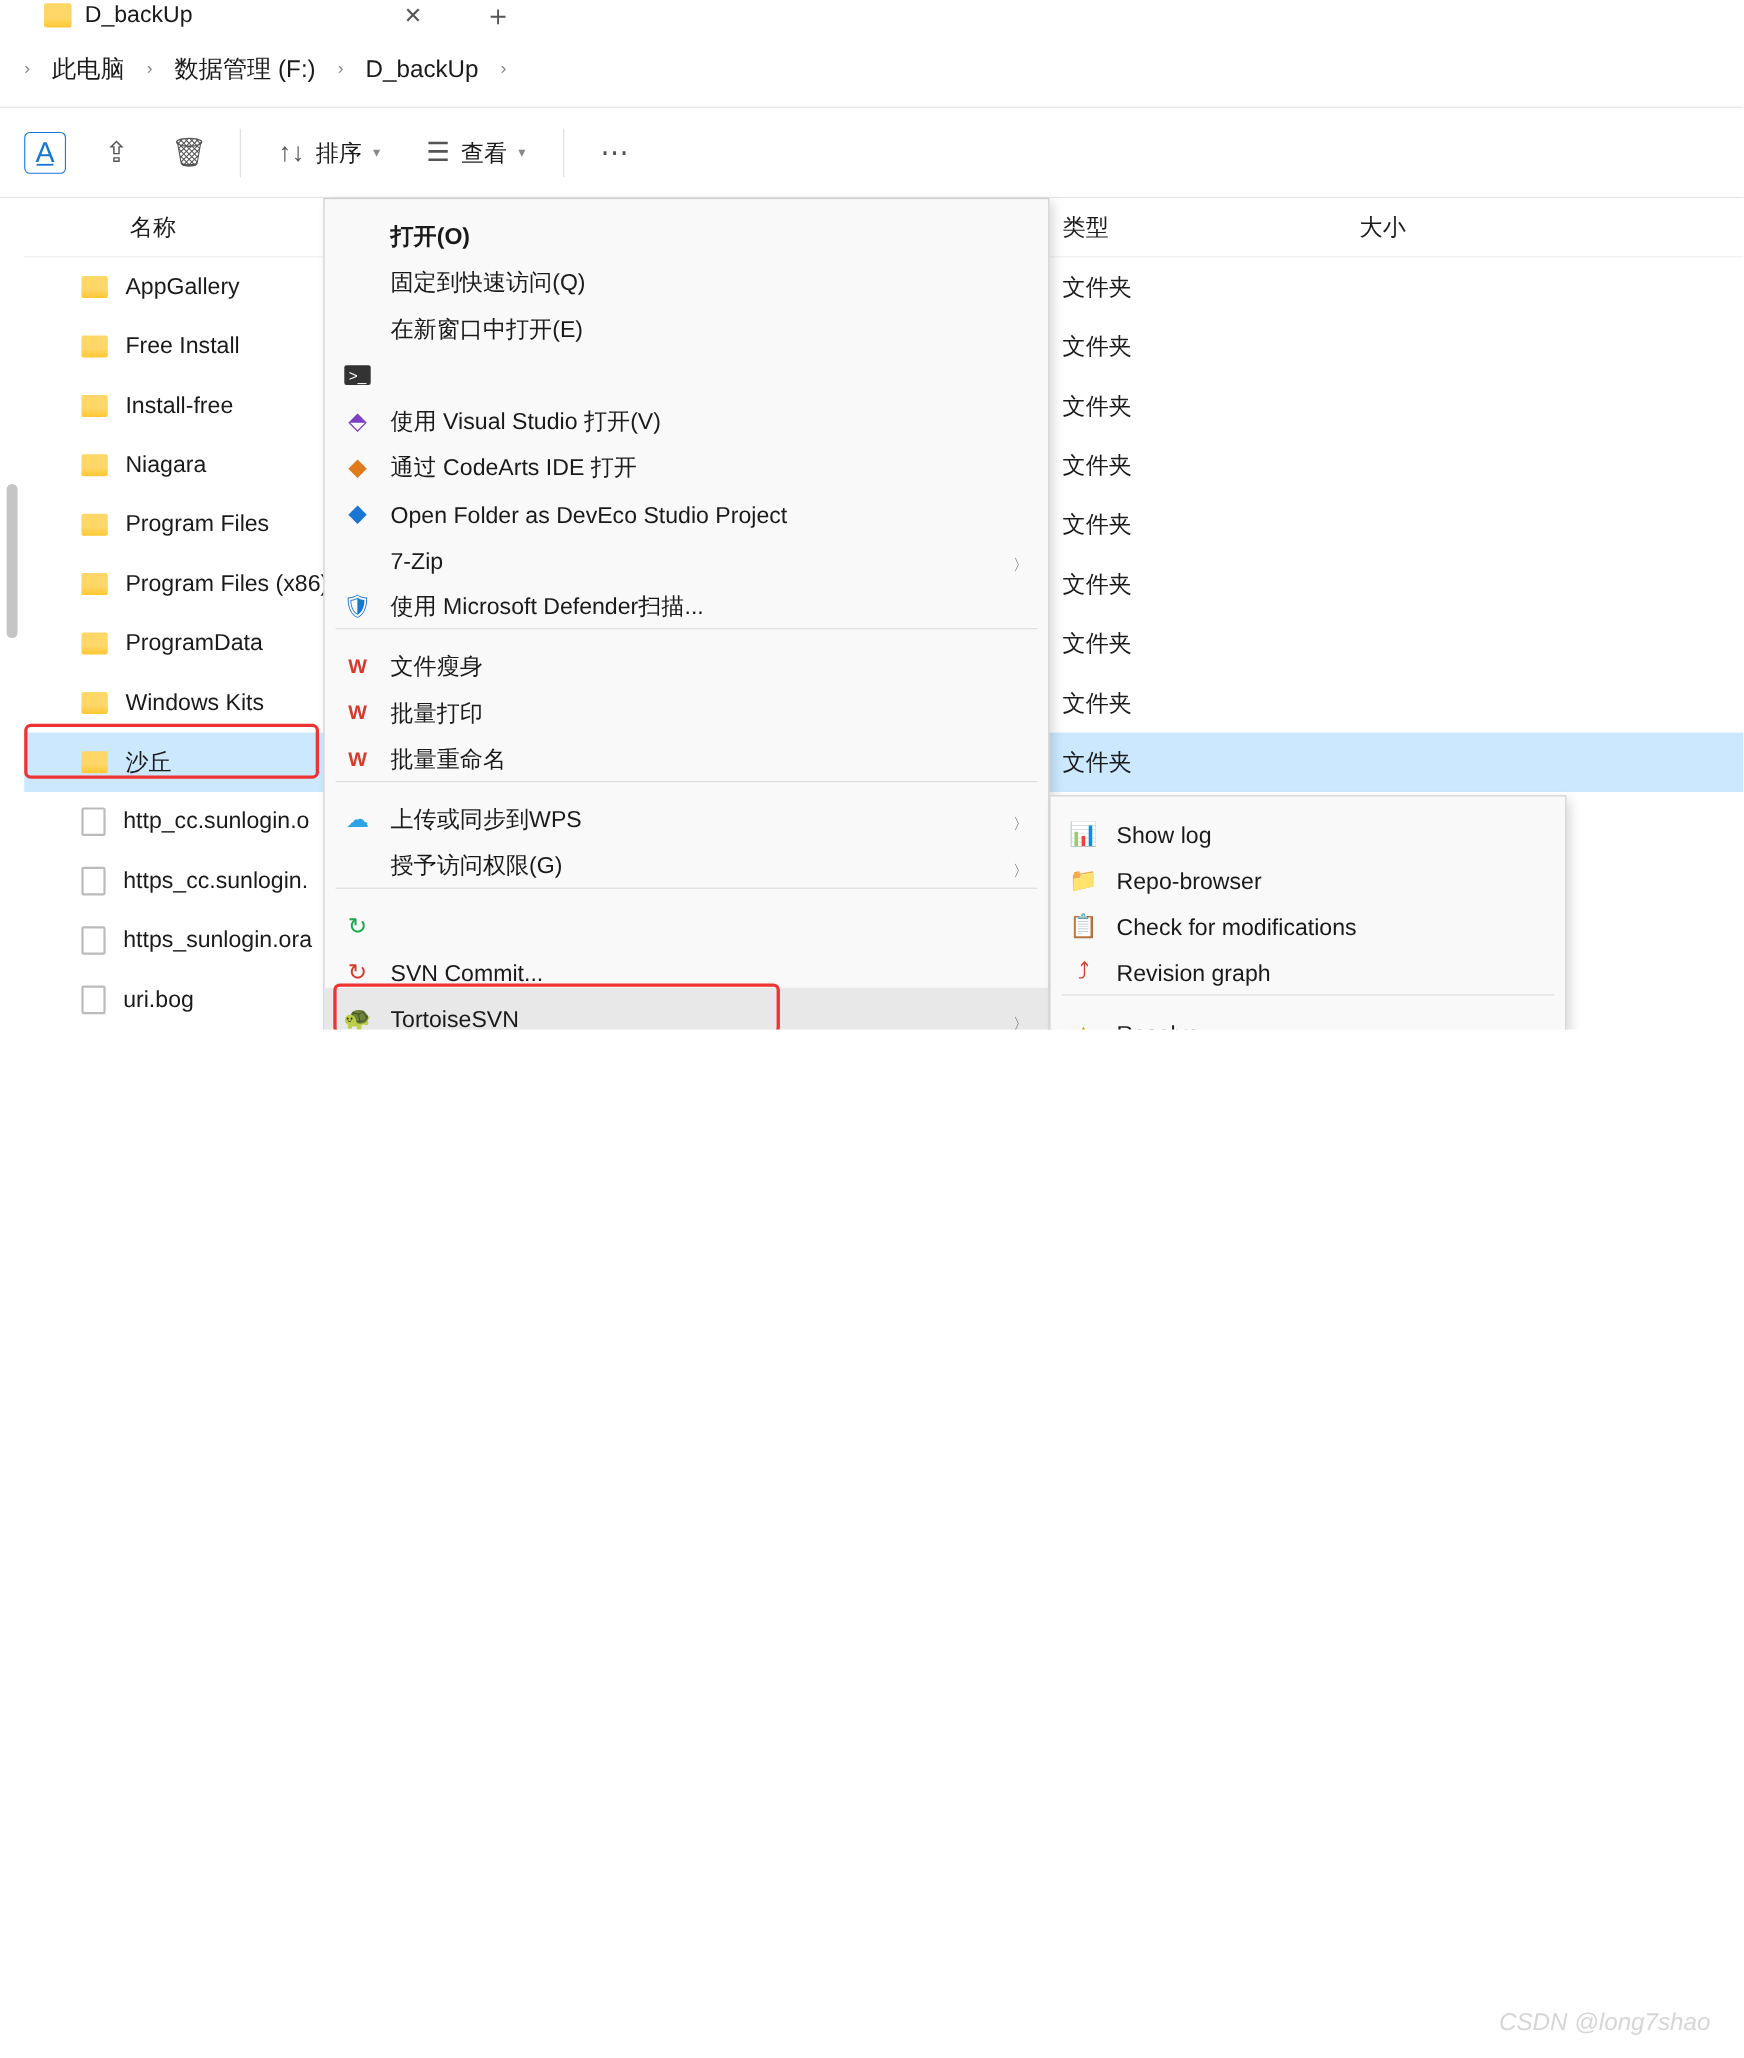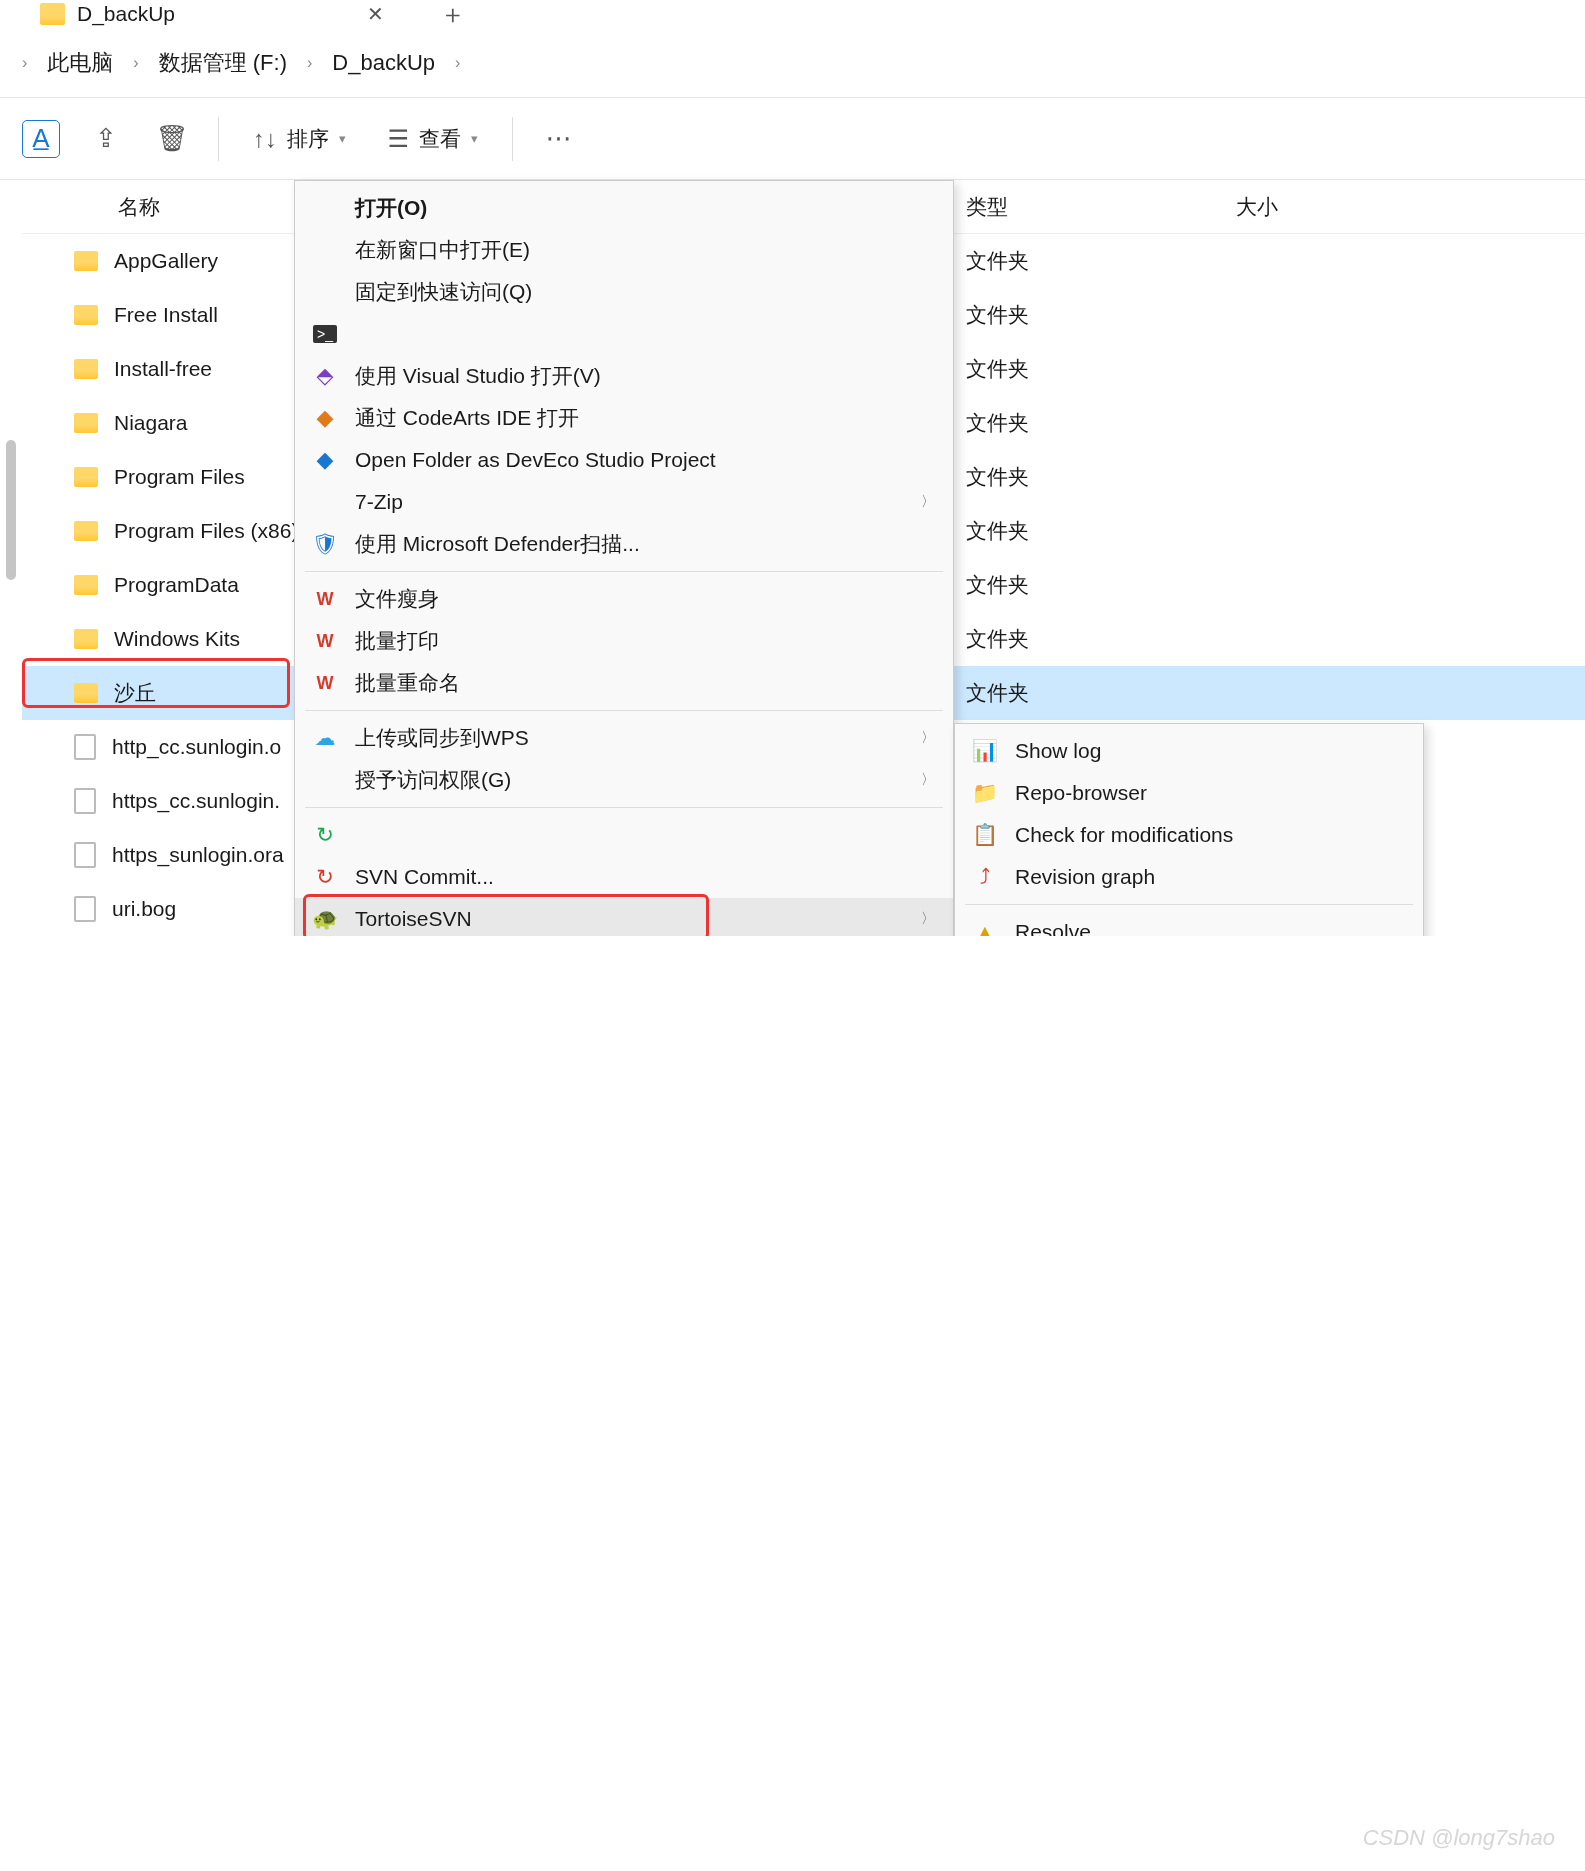--- a/index.html
+++ b/index.html
@@ -37,21 +37,21 @@
 
   .row { display: flex; align-items: center; height: 54px; padding-left: 52px; }
   .row.sel { background: #cce8ff; }
   .row .cell-name { display: flex; align-items: center; gap: 16px; width: 892px; }
   .row .cell-type { width: 270px; }
   .row .nm { white-space: nowrap; }
   .highlight-box { position: absolute; border: 3px solid #e33; border-radius: 6px; pointer-events: none; }
 
   
   .menu { position: absolute; background: #f9f9f9; border: 1px solid #ccc; box-shadow: 4px 4px 10px rgba(0,0,0,.15); padding: 6px 0; }
-  .mitem { display: flex; align-items: center; height: 42px; padding: 0 18px 0 16px; gap: 16px; white-space: nowrap; font-size: 21px; }
+  .mitem { display: flex; align-items: flex-end; height: 42px; padding: 0 18px 0 16px; gap: 16px; white-space: nowrap; font-size: 21px; }
   .mitem.hover { background: #e8e8e8; }
   .mitem .mi-ico { width: 28px; height: 28px; display: flex; align-items: center; justify-content: center; font-size: 21px; }
   .mitem .mi-txt { flex: 1; }
   .mitem .mi-sub { color: #666; font-size: 14px; }
   .msep { height: 1px; background: #ddd; margin: 6px 10px; }
 
   .cloud { color: #2ea3e6; }
   .ws    { color: #d43b2a; font-weight: bold; font-family: Arial; font-size: 18px; }
   .svn-g { color: #19a84c; }
   .svn-r { color: #d43b2a; }
@@ -205,25 +205,25 @@
 
     <div class="highlight-box" style="left:0;top:478px;width:268px;height:50px"></div>
 
     <div class="menu" id="m1" style="left:272px;top:0;width:660px">
     <div class="mitem">
           <span class="mi-ico"></span>
           <span class="mi-txt" style="font-weight:600">打开(O)</span>
         </div>
         <div class="mitem">
           <span class="mi-ico"></span>
+          <span class="mi-txt">固定到快速访问(Q)</span>
+        </div>
+        <div class="mitem">
+          <span class="mi-ico"></span>
           <span class="mi-txt">在新窗口中打开(E)</span>
-        </div>
-        <div class="mitem">
-          <span class="mi-ico"></span>
-          <span class="mi-txt">固定到快速访问(Q)</span>
         </div>
         <div class="mitem">
           <span class="mi-ico">
             <span style="background:#333;color:#fff;padding:1px 4px;font-size:14px;border-radius:2px">&gt;_</span>
           </span>
         </div>
         <div class="mitem">
           <span class="mi-ico">
             <span style="color:#7b3fc4;font-size:22px">⬘</span>
           </span>

